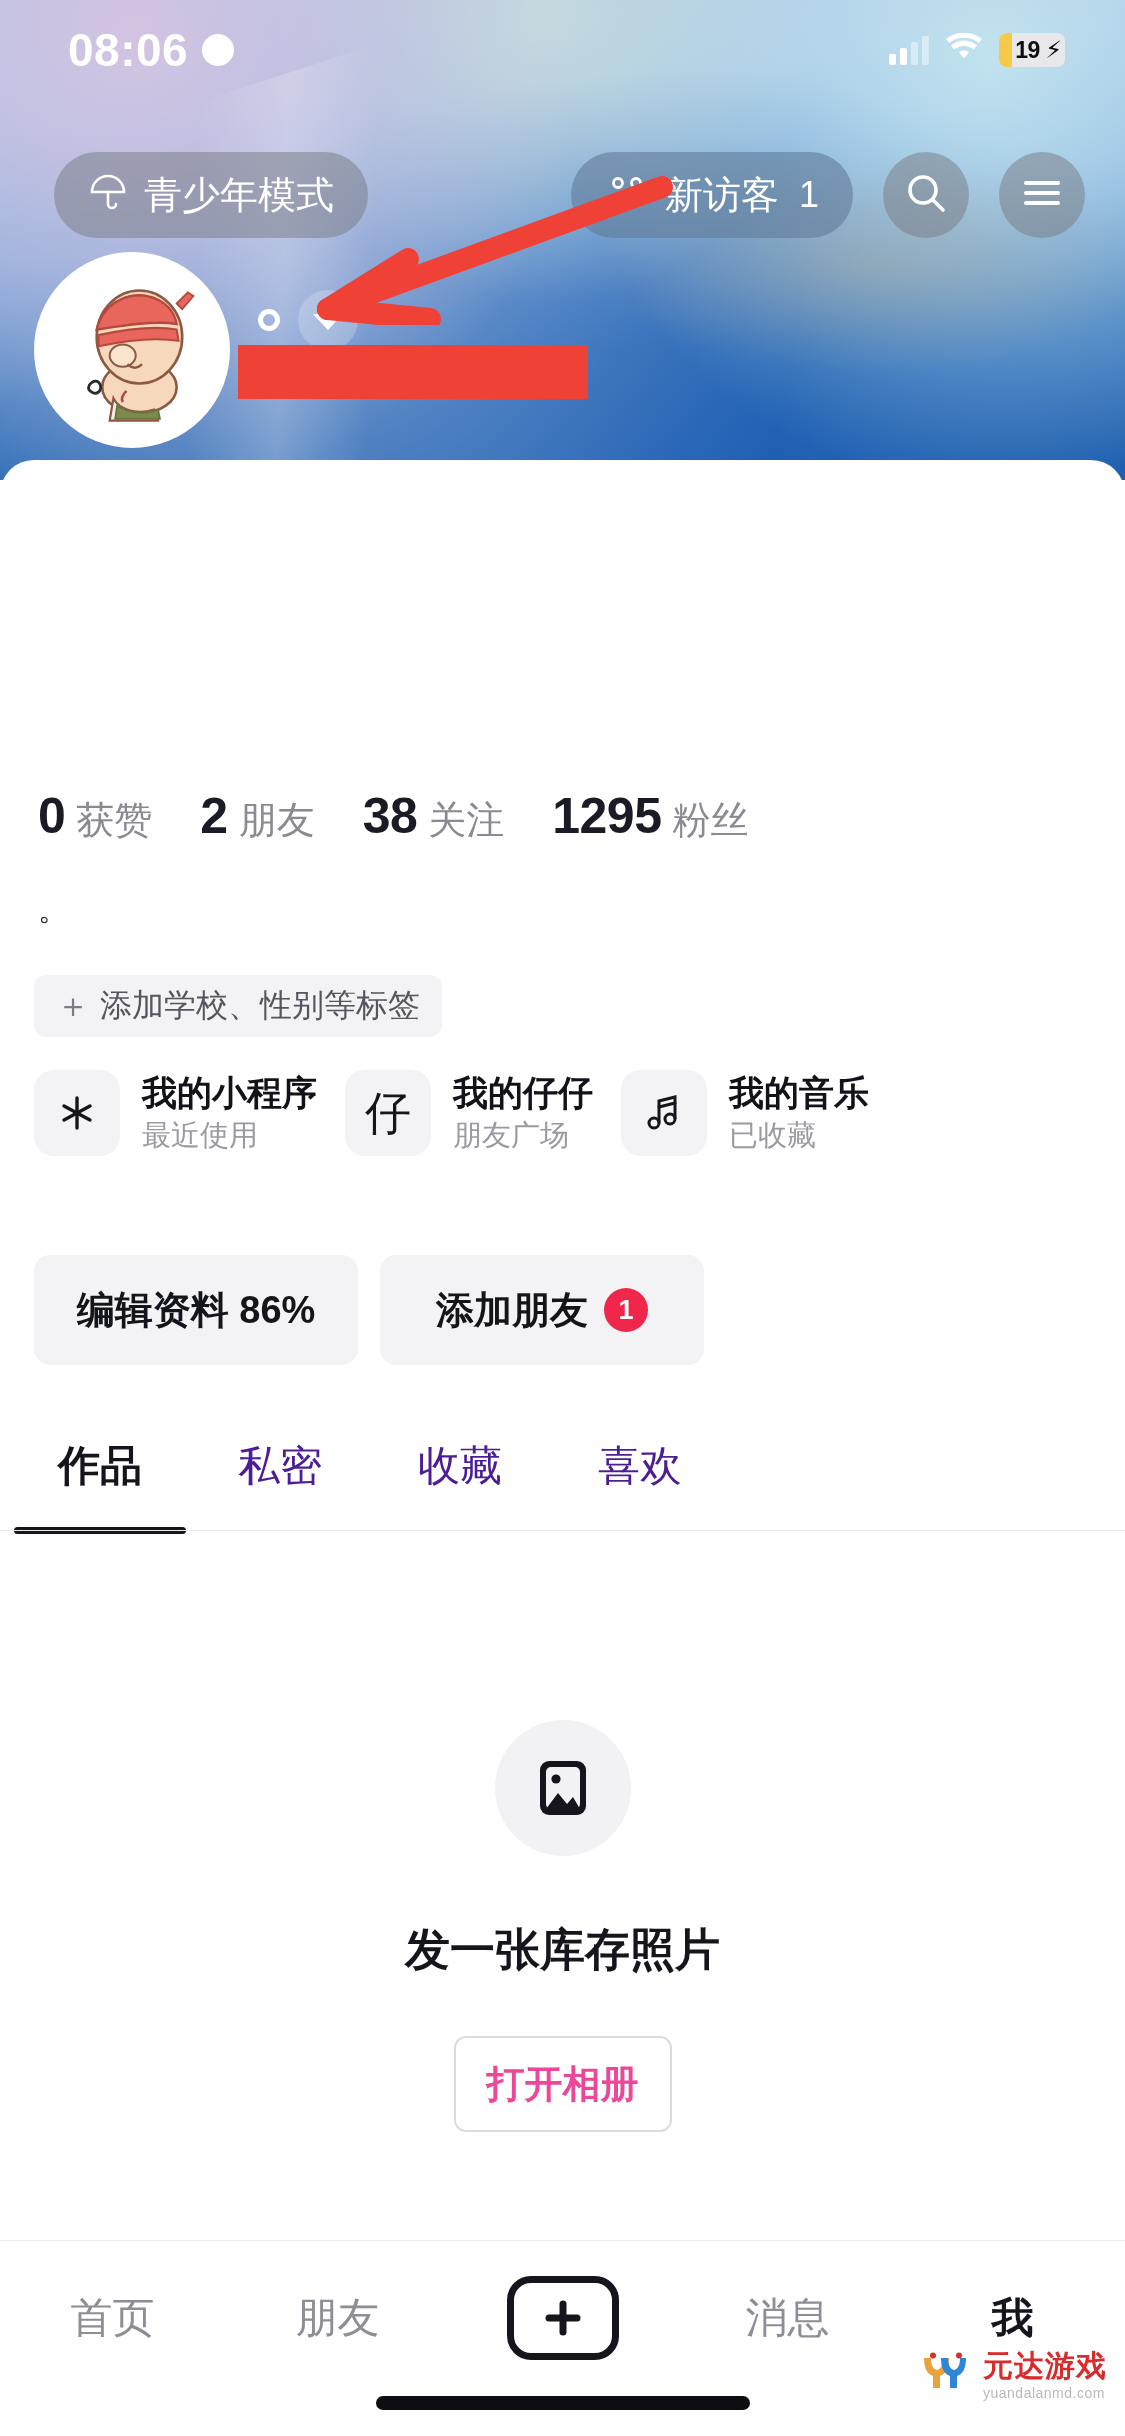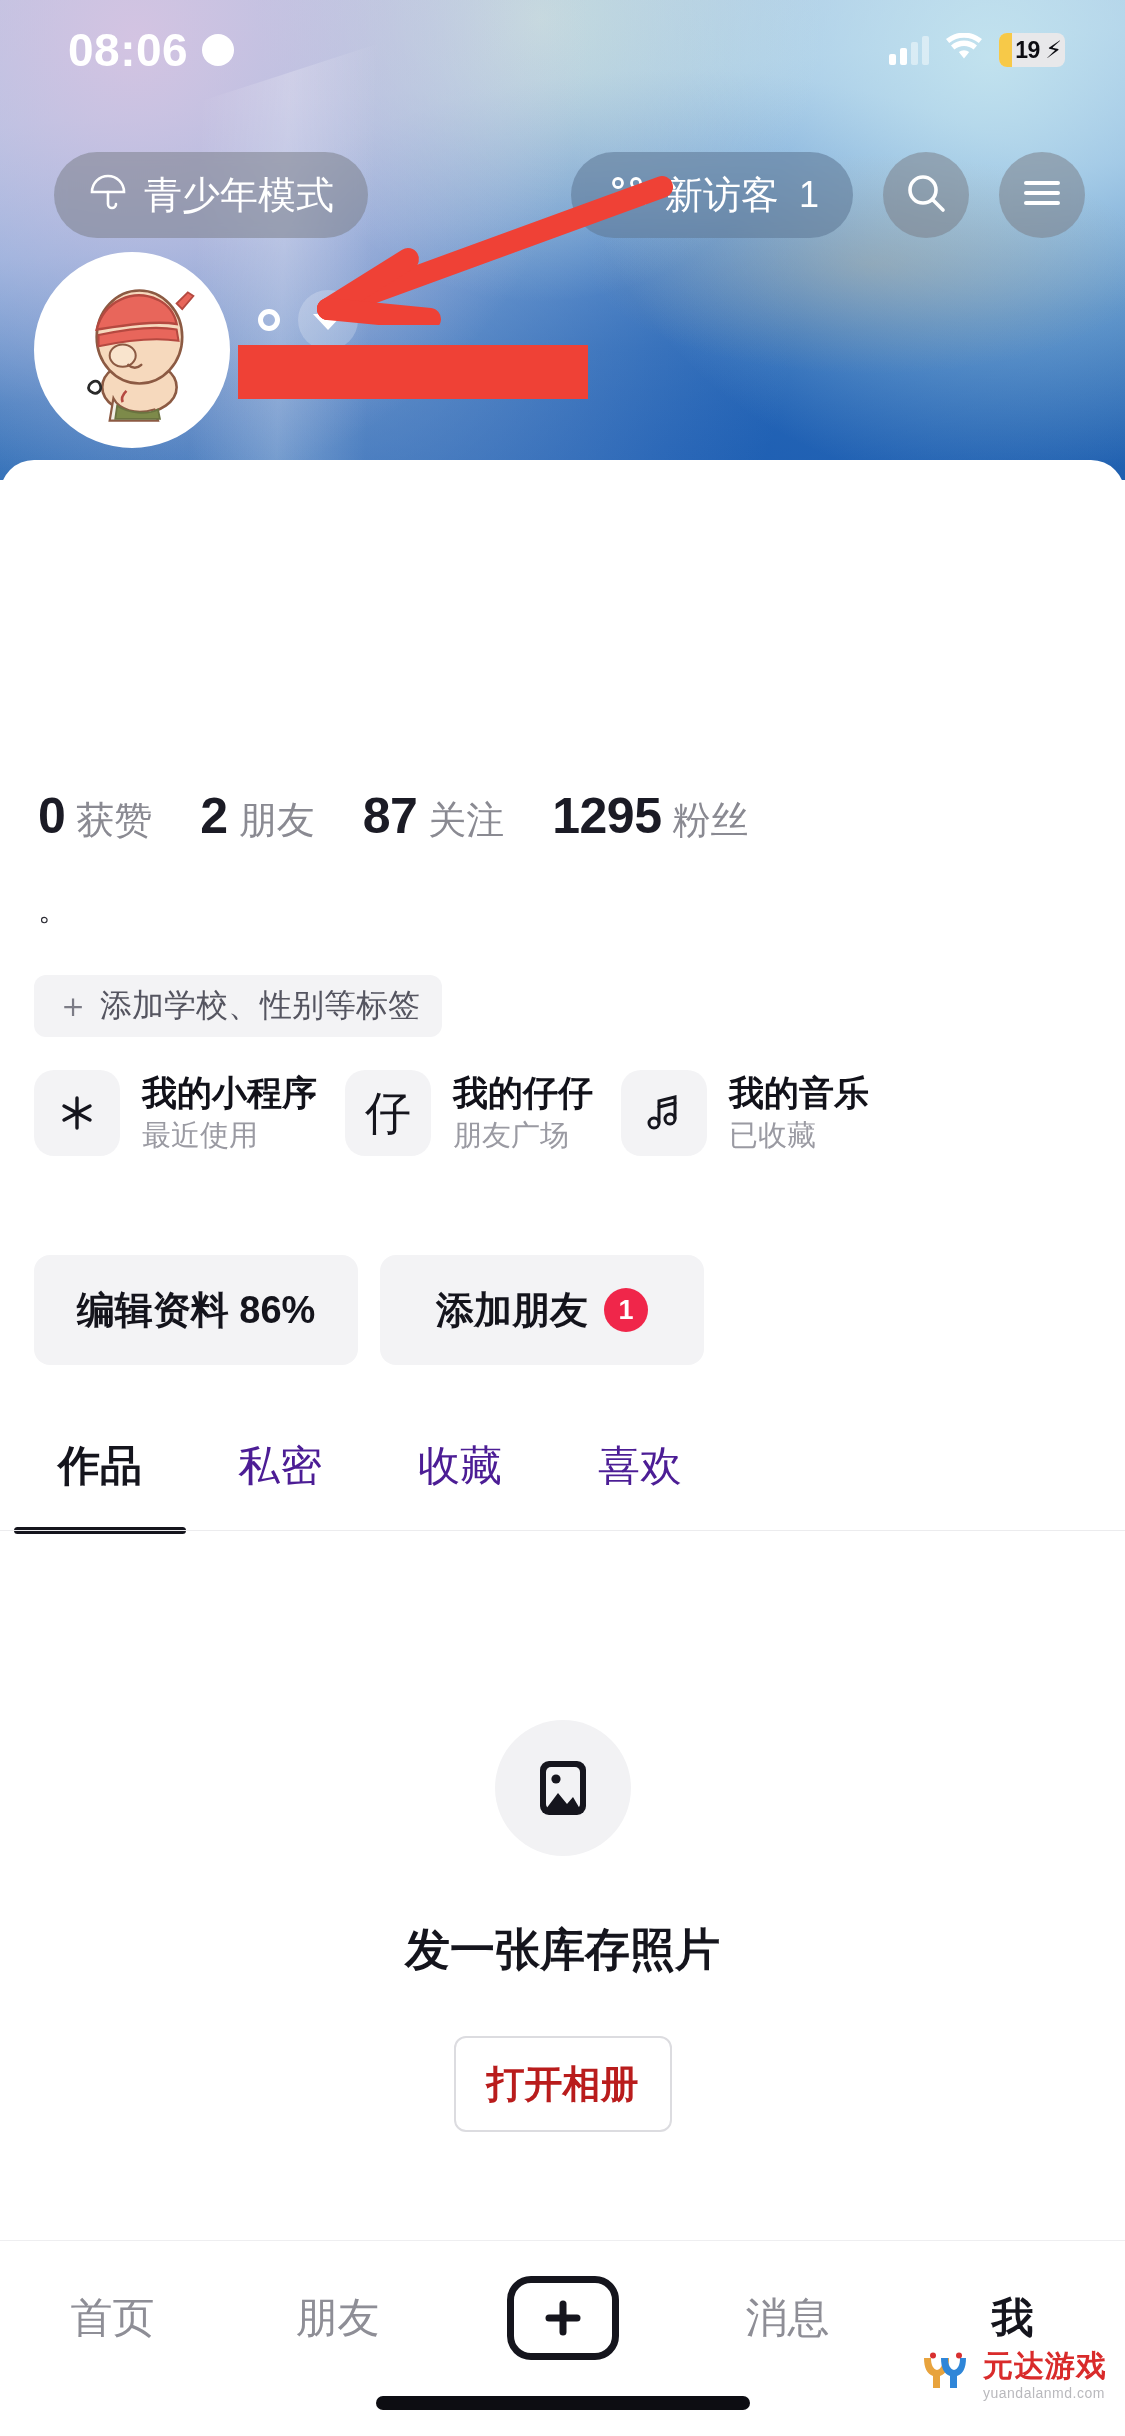--- a/index.html
+++ b/index.html
@@ -205,21 +205,21 @@
   }
   .empty-ico {
     width:136px; height:136px; border-radius:50%; background:#f2f2f4;
     display:flex; align-items:center; justify-content:center;
   }
   .empty-title { margin-top:64px; font-size:45px; font-weight:700; color:#15151d; }
   .empty-btn {
     margin-top:56px; width:218px; height:96px; border-radius:12px;
     border:2px solid #dcdce0; background:#fff;
     display:flex; align-items:center; justify-content:center;
-    font-size:38px; font-weight:700; color:#b91c1c;
+    font-size:38px; font-weight:700; color:#ec4899;
   }
 
   
   .bottomnav {
     position:absolute; left:0; bottom:0; width:1125px; height:196px;
     background:#fff; border-top:1px solid #eeeef0;
     display:flex; align-items:flex-start; padding-top:32px; z-index:7;
   }
   .nav-item {
     flex:1; display:flex; align-items:center; justify-content:center;
@@ -364,21 +364,21 @@
 <div class="stats">
   <div class="stat">
     <span class="stat-num">0</span>
     <span class="stat-label">获赞</span>
   </div>
   <div class="stat">
     <span class="stat-num">2</span>
     <span class="stat-label">朋友</span>
   </div>
   <div class="stat">
-    <span class="stat-num">87</span>
+    <span class="stat-num">38</span>
     <span class="stat-label">关注</span>
   </div>
   <div class="stat">
     <span class="stat-num">1295</span>
     <span class="stat-label">粉丝</span>
   </div>
 </div>
 
 <div class="bio">。</div>
 

